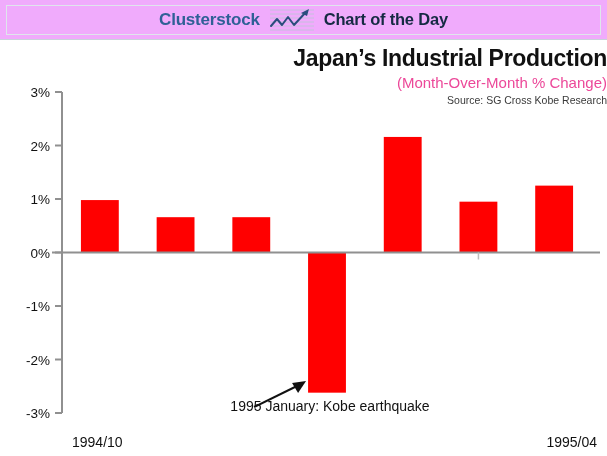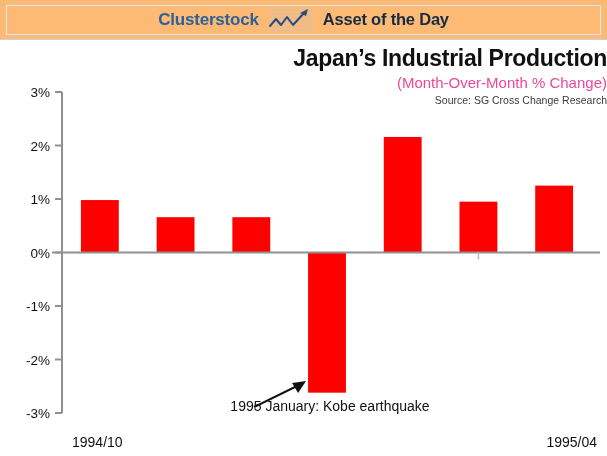--- a/index.html
+++ b/index.html
@@ -15,21 +15,21 @@
     overflow: hidden;
     position: relative;
   }
 
   
   .banner {
     position: absolute;
     left: 0; top: 0;
     width: 607px;
     height: 40px;
-    background: #fdba74;
+    background: #f0abfc;
     border-bottom: 1px solid #c9d2da;
     box-sizing: border-box;
   }
   .banner::before {
     content: "";
     position: absolute;
     left: 6px; top: 5px;
     width: 595px; height: 30px;
     border: 1px solid #dfe6ec;
     box-sizing: border-box;
@@ -126,28 +126,28 @@
           <line x1="1" y1="11" x2="45" y2="11"></line>
           <line x1="1" y1="15" x2="45" y2="15"></line>
           <line x1="1" y1="19" x2="45" y2="19"></line>
           <line x1="1" y1="23" x2="45" y2="23"></line>
         </g>
         <polyline points="2,19 8,12 13,18 19,10 25,18 37,5" fill="none" stroke="#2a4d7d" stroke-width="2" stroke-linejoin="round" stroke-linecap="round"></polyline>
         <polygon points="40,2 32,6 38,9" fill="#2a4d7d"></polygon>
       </svg>
     </span>
 
-    <span class="cotd">Asset of the Day</span>
+    <span class="cotd">Chart of the Day</span>
   </div>
 </div>
 
 <div class="titles">
   <div class="chart-title">Japan’s Industrial Production</div>
   <div class="chart-subtitle">(Month-Over-Month % Change)</div>
-  <div class="chart-source">Source: SG Cross Change Research</div>
+  <div class="chart-source">Source: SG Cross Kobe Research</div>
 </div>
 
 <div class="plot-wrap">
   <svg class="plot-svg" width="607" height="456" viewBox="0 0 607 456" xmlns="http://www.w3.org/2000/svg">
     <g id="y-axis-group">
         <line x1="62" y1="92" x2="62" y2="413" stroke="#909090" stroke-width="2"></line>
         <line x1="55" y1="92" x2="62" y2="92" stroke="#909090" stroke-width="2"></line>
         <text x="50" y="97" text-anchor="end" class="ytick-label">3%</text>
         <line x1="55" y1="145.5" x2="62" y2="145.5" stroke="#909090" stroke-width="2"></line>
         <text x="50" y="150.5" text-anchor="end" class="ytick-label">2%</text>

